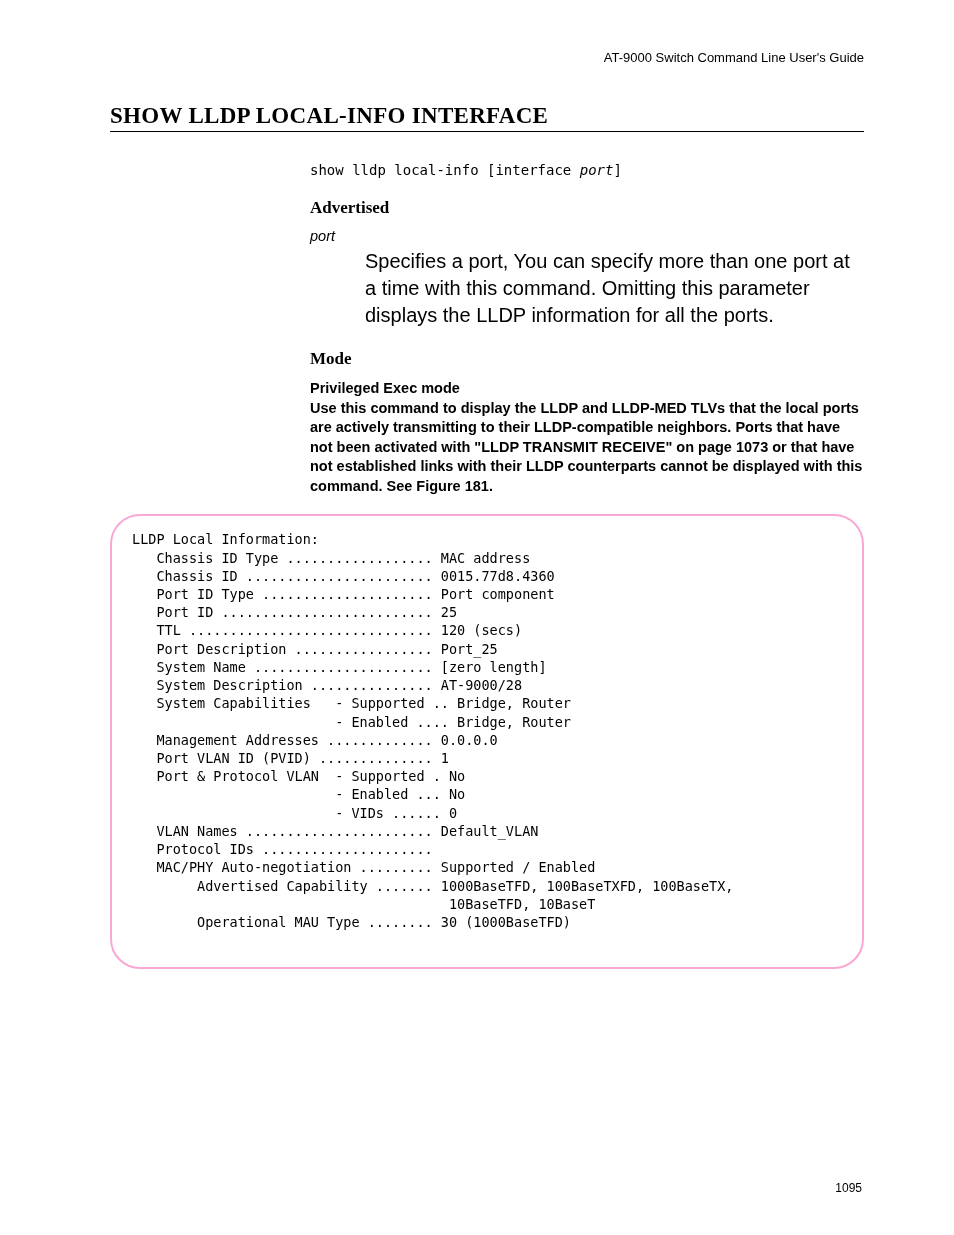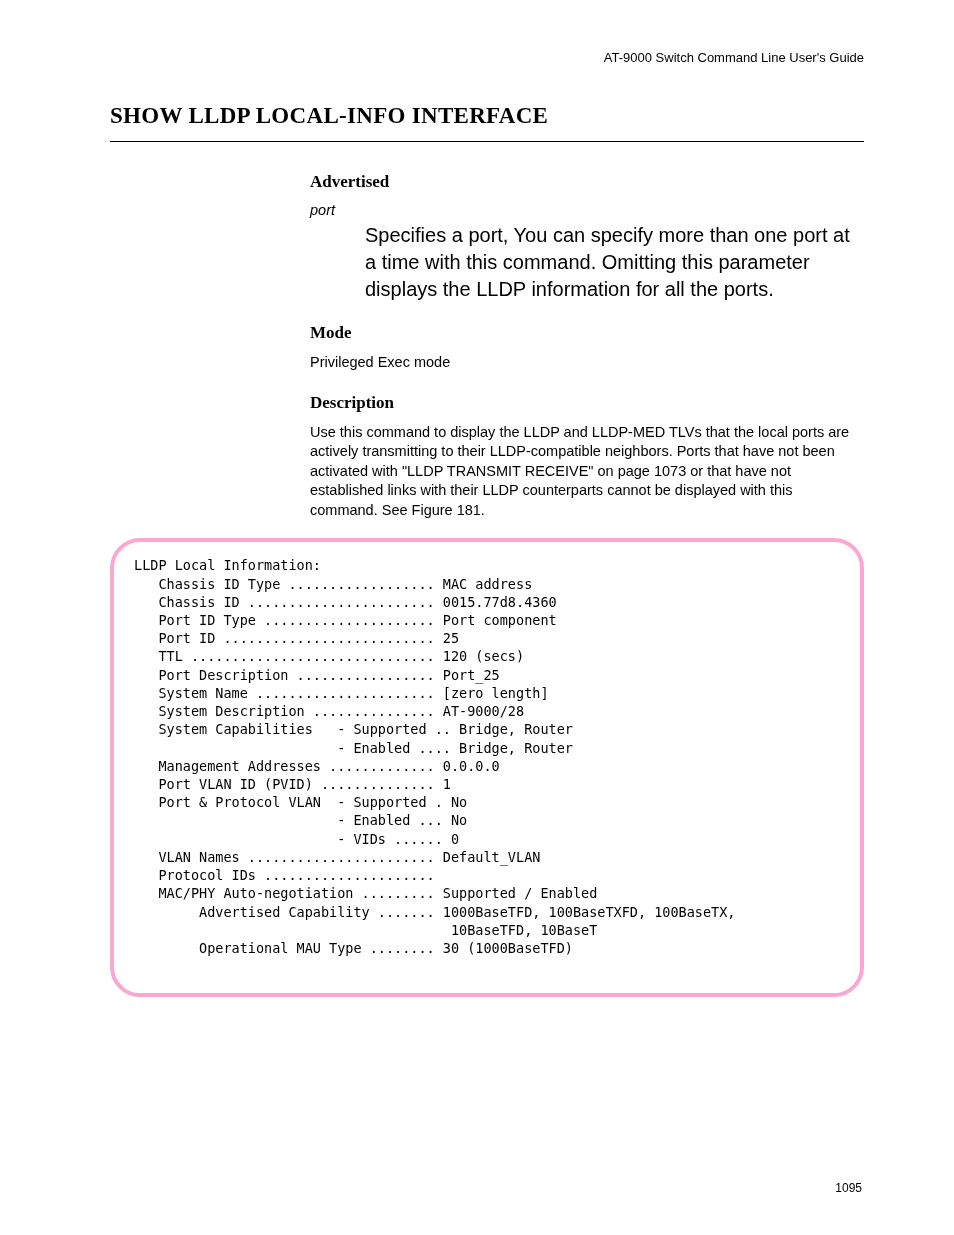--- a/index.html
+++ b/index.html
@@ -19,21 +19,21 @@
     }
     .header-text {
       text-align: right;
       font-size: 13px;
       margin-bottom: 38px;
     }
     .main-title {
       font-family: "Times New Roman", Times, serif;
       font-size: 23px;
       font-weight: bold;
-      margin-bottom: 12px;
+      margin-bottom: 2px;
       letter-spacing: 0.3px;
     }
     .title-rule {
       border: none;
       border-top: 1px solid #000;
       margin: 0 0 30px 0;
     }
     .content-block {
       margin-left: 200px;
     }
@@ -59,23 +59,24 @@
       margin-bottom: 4px;
     }
     .param-desc {
       margin-left: 55px;
       font-size: 20px;
       line-height: 1.35;
     }
     .mode-text, .desc-text {
       font-size: 14.5px;
       line-height: 1.35;
+      font-weight: bold;
     }
     .output-box {
-      border: 4px solid #f9a8d4;
+      border: 2px solid #f9a8d4;
       border-radius: 30px;
       padding: 14px 20px 36px 20px;
       margin-top: 18px;
       font-family: "Lucida Console", Monaco, monospace;
       font-size: 13.5px;
       line-height: 1.35;
       white-space: pre;
     }
     .page-number {
       position: absolute;
@@ -88,29 +89,29 @@
 <body>
 
 <div class="page">
   <div class="header-text">AT-9000 Switch Command Line User's Guide</div>
 
   <div class="main-title">SHOW LLDP LOCAL-INFO INTERFACE</div>
   <hr class="title-rule">
 
   <div class="content-block">
 
+    <div class="syntax-line"><span>show lldp local-info [interface </span><span class="param-italic">port</span><span>]</span></div>
 
     <div class="section-heading">Advertised</div>
     <div class="param-name">port</div>
     <div class="param-desc">Specifies a port, You can specify more than one port at a time with this command. Omitting this parameter displays the LLDP information for all the ports.</div>
 
     <div class="section-heading">Mode</div>
     <div class="mode-text">Privileged Exec mode</div>
 
-    <div class="section-heading">Description</div>
     <div class="desc-text">Use this command to display the LLDP and LLDP-MED TLVs that the local ports are actively transmitting to their LLDP-compatible neighbors. Ports that have not been activated with "LLDP TRANSMIT RECEIVE" on page 1073 or that have not established links with their LLDP counterparts cannot be displayed with this command. See Figure 181.</div>
 
   </div>
 
   <div class="output-box">LLDP Local Information:
    Chassis ID Type .................. MAC address
    Chassis ID ....................... 0015.77d8.4360
    Port ID Type ..................... Port component
    Port ID .......................... 25
    TTL .............................. 120 (secs)

